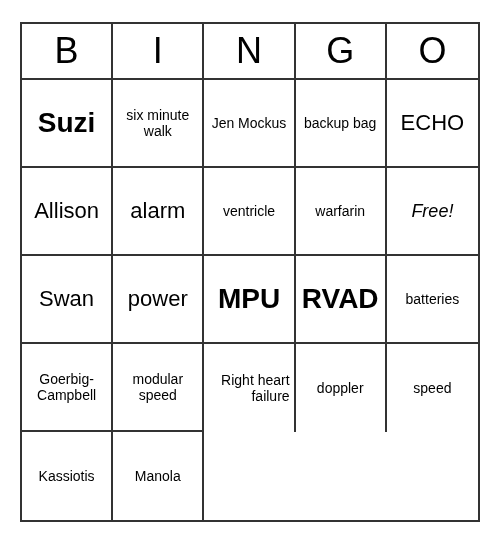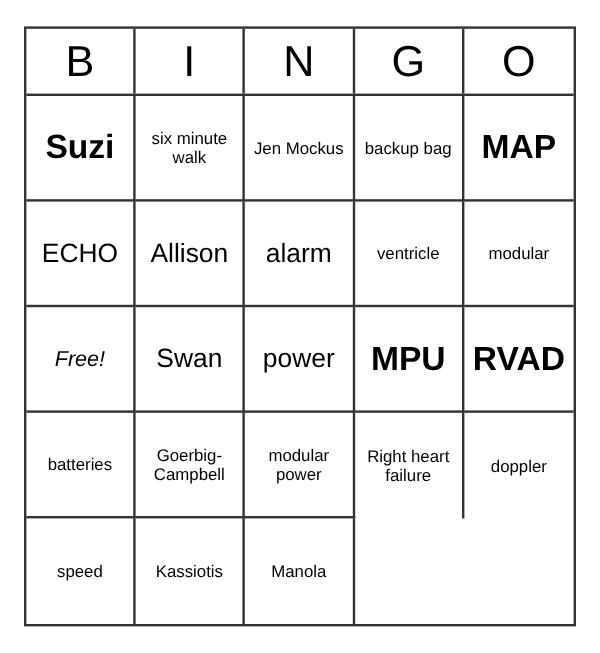--- a/index.html
+++ b/index.html
@@ -58,20 +58,21 @@
       min-height: 88px;
       font-size: 14px;
     }
 
     .bingo-cell:nth-child(5n) {
       border-right: none;
     }
 
     .bingo-cell:nth-last-child(-n+5) {
       border-bottom: none;
+      text-align: right;
     }
 
     .bingo-cell.large-text {
       font-size: 28px;
       font-weight: bold;
     }
 
     .bingo-cell.medium-text {
       font-size: 22px;
       font-weight: normal;
@@ -91,33 +92,32 @@
       <div class="bingo-header-cell">I</div>
       <div class="bingo-header-cell">N</div>
       <div class="bingo-header-cell">G</div>
       <div class="bingo-header-cell">O</div>
     </div>
   <div class="bingo-grid">
   <div class="bingo-cell large-text">Suzi</div>
       <div class="bingo-cell">six minute walk</div>
       <div class="bingo-cell">Jen Mockus</div>
       <div class="bingo-cell">backup bag</div>
-      <div class="bingo-cell large-text">MAP</div>
       <div class="bingo-cell medium-text">ECHO</div>
       <div class="bingo-cell medium-text">Allison</div>
       <div class="bingo-cell medium-text">alarm</div>
       <div class="bingo-cell">ventricle</div>
-      <div class="bingo-cell">modular</div>
+      <div class="bingo-cell">warfarin</div>
       <div class="bingo-cell free">Free!</div>
       <div class="bingo-cell medium-text">Swan</div>
       <div class="bingo-cell medium-text">power</div>
       <div class="bingo-cell large-text">MPU</div>
       <div class="bingo-cell large-text">RVAD</div>
       <div class="bingo-cell">batteries</div>
       <div class="bingo-cell">Goerbig-Campbell</div>
-      <div class="bingo-cell">modular power</div>
+      <div class="bingo-cell">modular speed</div>
       <div class="bingo-cell">Right heart failure</div>
       <div class="bingo-cell">doppler</div>
       <div class="bingo-cell">speed</div>
       <div class="bingo-cell">Kassiotis</div>
       <div class="bingo-cell">Manola</div>
     </div>
 </div>
 
 </body></html>

